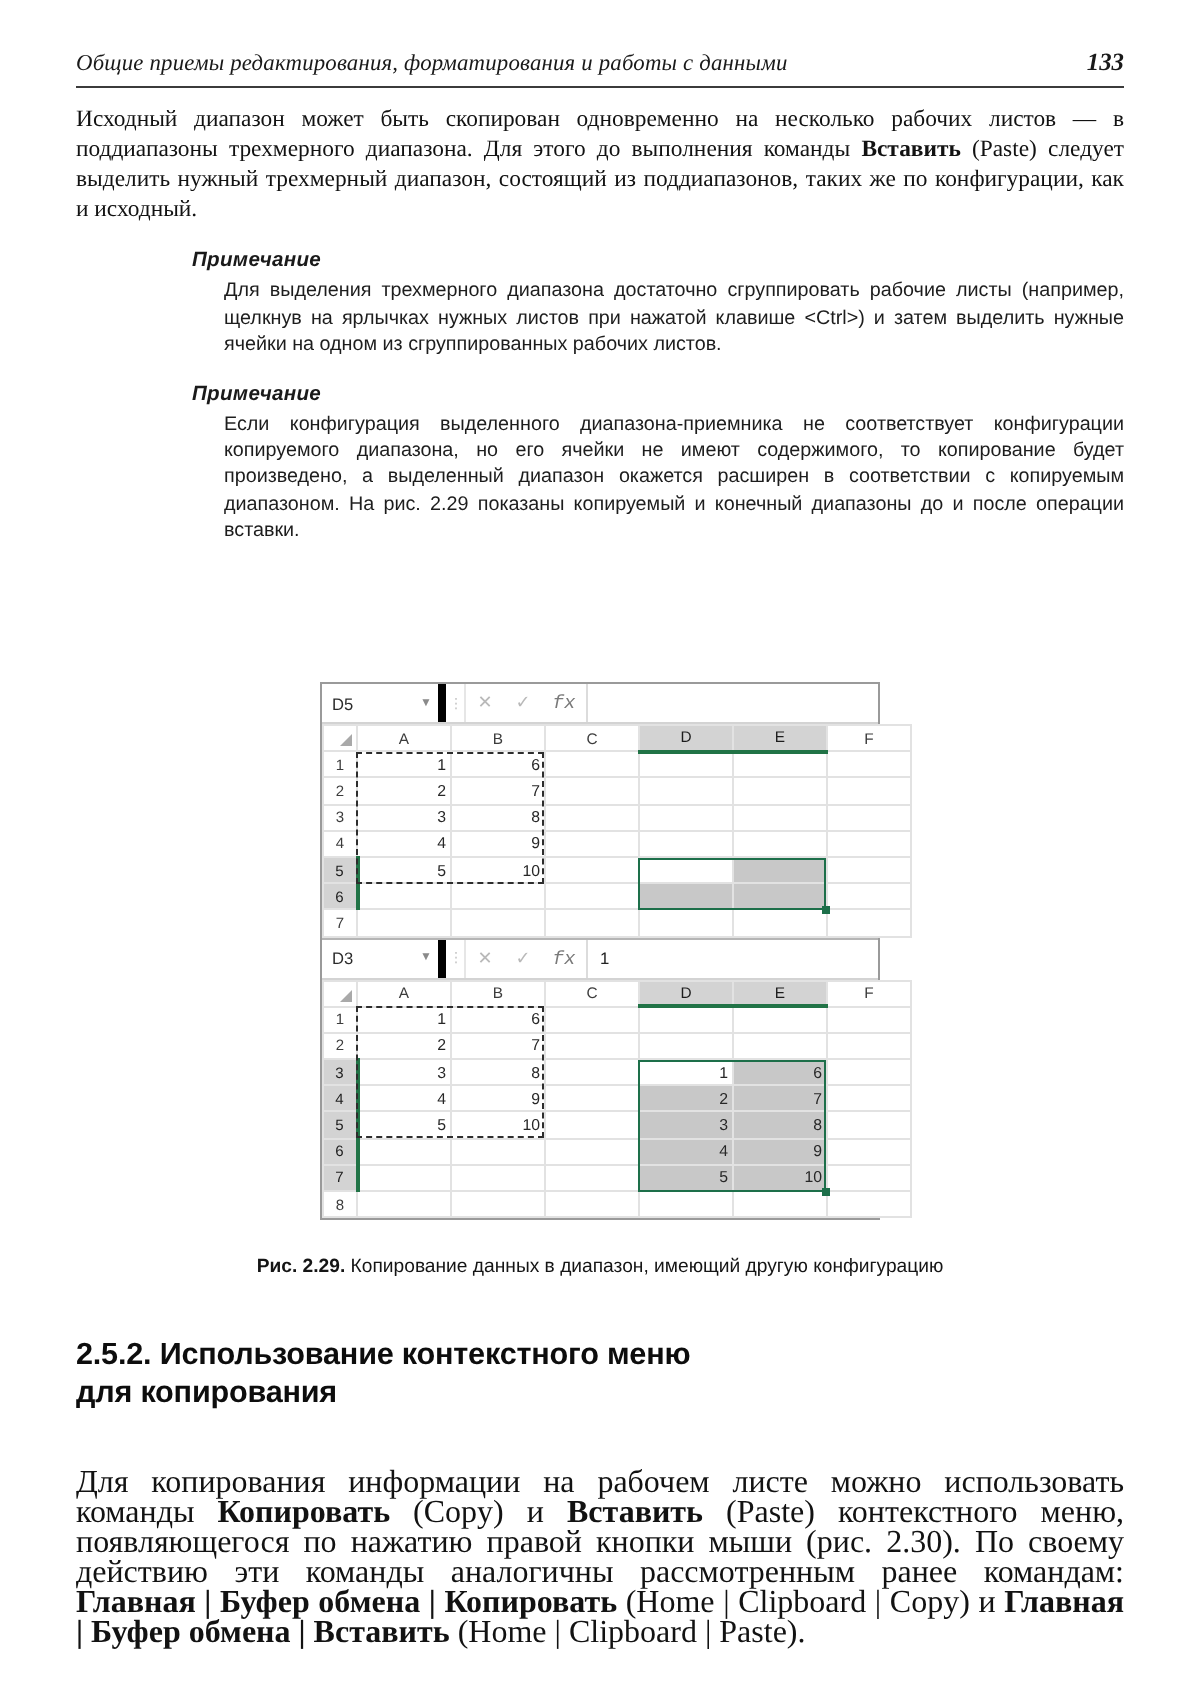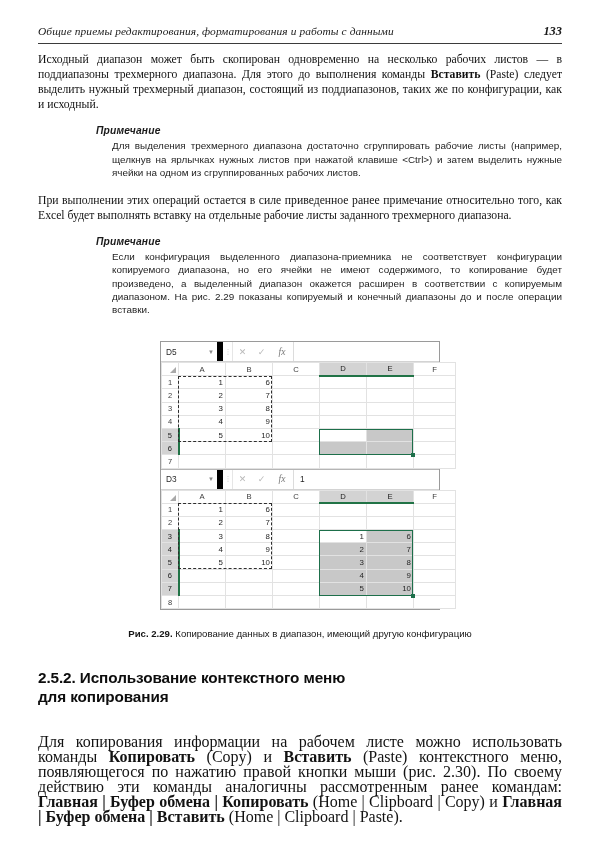--- a/index.html
+++ b/index.html
@@ -116,21 +116,21 @@
     height: 19px;
     background: #ffffff;
     border-bottom: 1px solid #d3d3d3;
   }
   .name-box {
     width: 62px;
     display: flex;
     align-items: center;
     justify-content: space-between;
     padding: 0 3px 0 5px;
-    border-right: 6px solid #000000;
+    border-right: 4px solid #000000;
     font-family: "Liberation Sans", "DejaVu Sans", sans-serif;
     font-size: 8.3px;
     color: #2b2b2b;
     box-sizing: border-box;
   }
   .name-box .caret {
     font-size: 6px;
     color: #8a8a8a;
     line-height: 1;
   }
@@ -148,21 +148,21 @@
     width: 19px;
     display: flex;
     align-items: center;
     justify-content: center;
     font-family: "Liberation Sans", "DejaVu Sans", sans-serif;
     font-size: 9px;
     color: #b9b9b9;
   }
   .fb-btn.fx {
     font-style: italic;
-    font-family: Liberation Serif, serif;
+    font-family: Liberation Mono, monospace;
     font-size: 9.5px;
     color: #7a7a7a;
     width: 22px;
   }
   .fb-input {
     flex: 1;
     border-left: 1px solid #dcdcdc;
     display: flex;
     align-items: center;
     padding-left: 6px;
@@ -306,21 +306,20 @@
 
   <div class="content">
 
     <p class="body-par"><span>Исходный диапазон может быть скопирован одновременно на несколько рабочих листов — в поддиапазоны трехмерного диапазона. Для этого до выполнения команды </span><b>Вставить</b><span> (Paste) следует выделить нужный трехмерный диапазон, состоящий из поддиапазонов, таких же по конфигурации, как и исходный.</span></p>
 
     <div class="note">
       <div class="note-title">Примечание</div>
       <div class="note-body">Для выделения трехмерного диапазона достаточно сгруппировать рабочие листы (например, щелкнув на ярлычках нужных листов при нажатой клавише &lt;Ctrl&gt;) и затем выделить нужные ячейки на одном из сгруппированных рабочих листов.</div>
     </div>
 
-    <p class="body-par" style="margin-top:14px">При выполнении этих операций остается в силе приведенное ранее примечание относительно того, как Excel будет выполнять вставку на отдельные рабочие листы заданного трехмерного диапазона.</p>
 
     <div class="note">
       <div class="note-title">Примечание</div>
       <div class="note-body">Если конфигурация выделенного диапазона-приемника не соответствует конфигурации копируемого диапазона, но его ячейки не имеют содержимого, то копирование будет произведено, а выделенный диапазон окажется расширен в соответствии с копируемым диапазоном. На рис. 2.29 показаны копируемый и конечный диапазоны до и после операции вставки.</div>
     </div>
 
   </div>
 
   <div class="figure">
     <div class="xl-frame">

